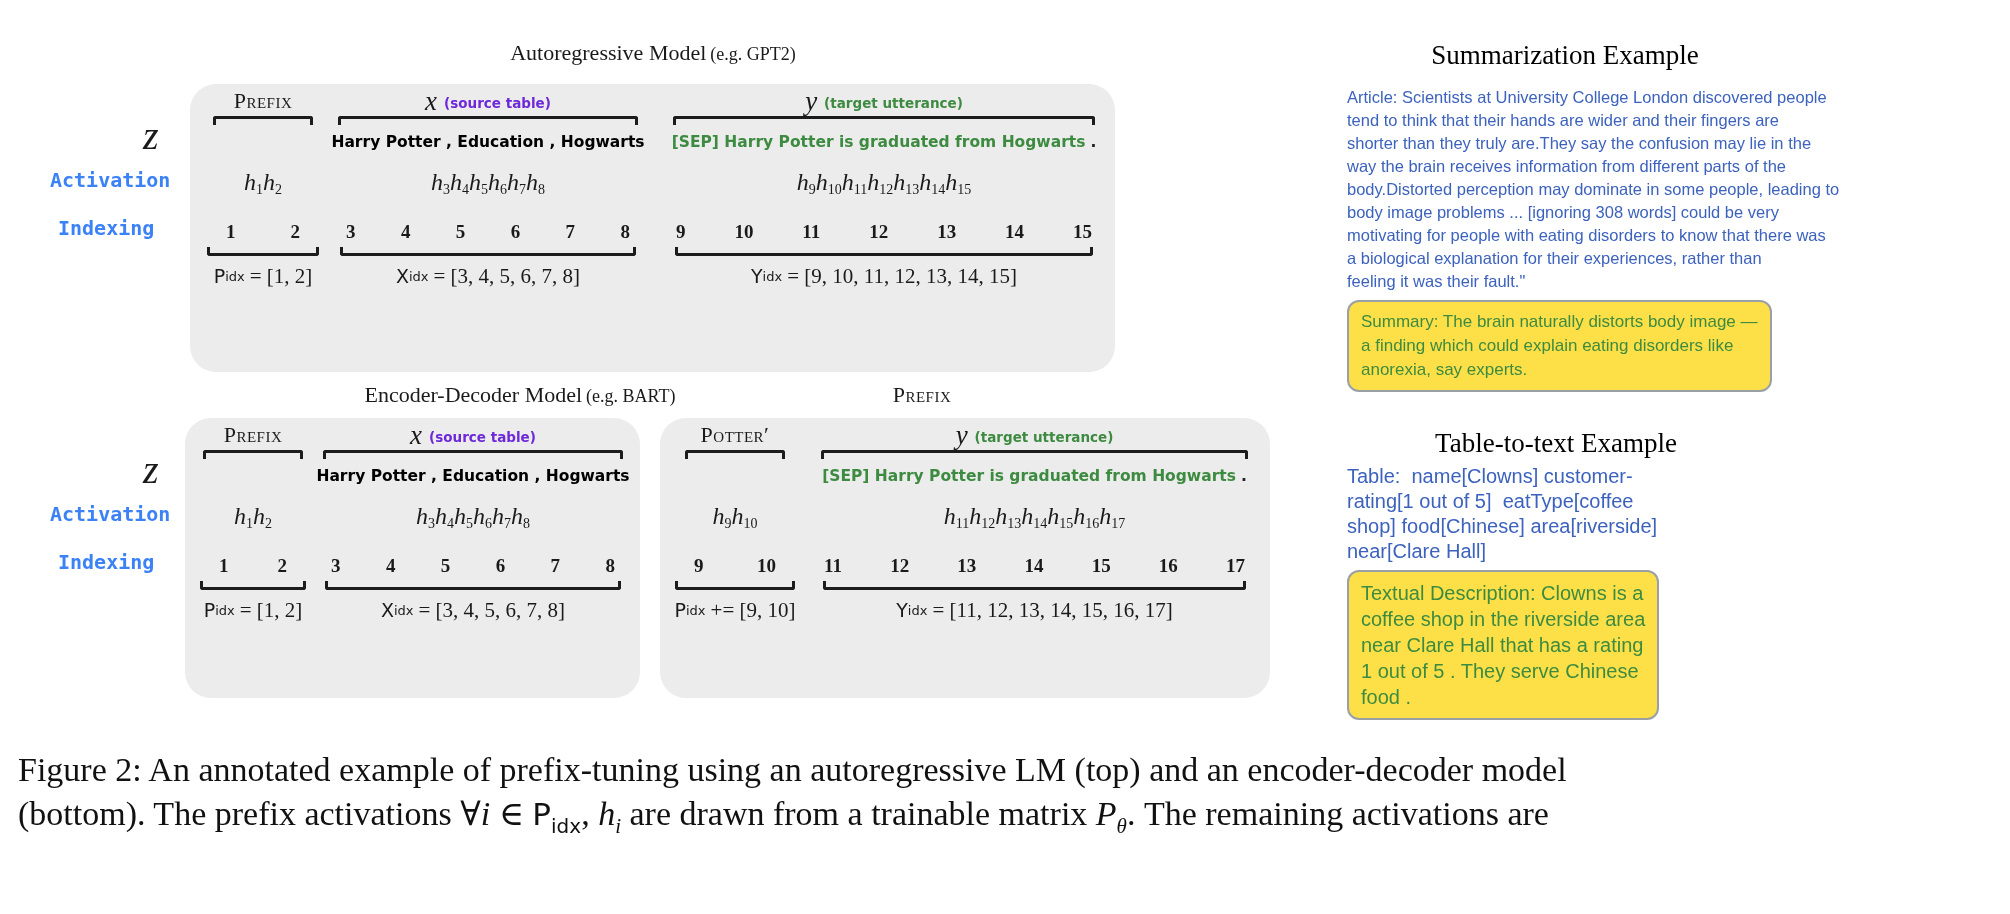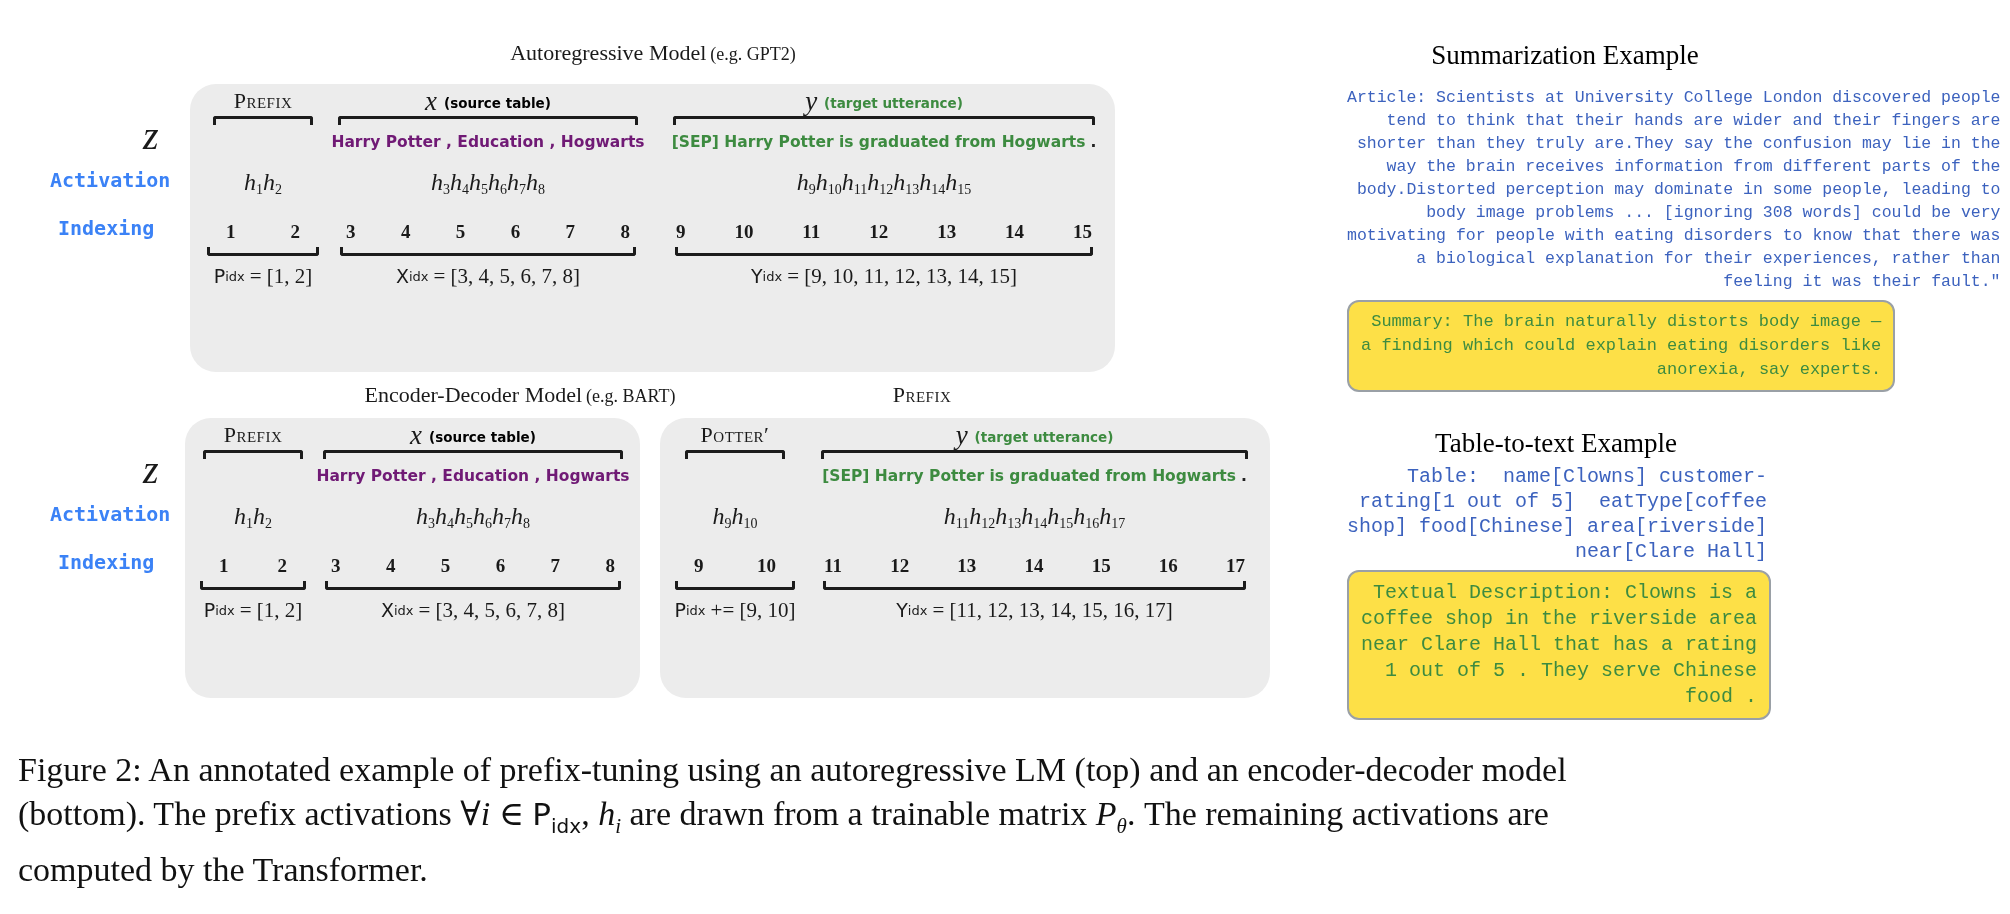--- a/index.html
+++ b/index.html
@@ -19,51 +19,51 @@
 
   
   .zsym { font-style:italic; font-size:40px; }
   .rowtag { font-family:"DejaVu Sans Mono",monospace; font-weight:bold; font-size:20px; color:#3b82f6; }
 
   
   .sec { display:flex; flex-direction:column; }
   .rowlabel { height:28px; display:flex; align-items:flex-end; justify-content:center; gap:7px; padding-bottom:2px; }
   .mv { font-style:italic; font-size:27px; line-height:26px; }
   .note { font-family:"DejaVu Sans","Liberation Sans",sans-serif; font-weight:bold; font-size:13.5px; padding-bottom:3px; }
-  .note-blue { color:#000000; }
+  .note-blue { color:#6d28d9; }
   .note-green { color:#3d8b40; }
 
   .obr { height:9px; border:3px solid #1c1c1c; border-bottom:none; border-radius:3px 3px 0 0; width:96%; margin:0 auto; }
   .obr-p { width:100px; }
   .ubr { height:9px; border:3px solid #1c1c1c; border-top:none; border-radius:0 0 3px 3px; width:95%; margin:0 auto; }
 
   .tokens { height:30px; margin-top:2px; display:flex; align-items:center; justify-content:center; gap:5px;
             font-family:"DejaVu Sans","Liberation Sans",sans-serif; font-weight:bold; font-size:15.5px; white-space:nowrap; }
-  .tok-blue { color:#701a75; }
+  .tok-blue { color:#000000; }
   .tok-green { color:#3d8b40; }
   .tok-dot { color:#222; }
 
   .acts { height:50px; margin-top:2px; display:flex; align-items:center; justify-content:center; }
   .hcell { white-space:nowrap; }
   .hs { font-style:italic; font-size:24px; }
   .hsub { font-size:14px; }
   .idxs { height:30px; margin-top:8px; display:flex; align-items:center; justify-content:space-between;
           font-weight:bold; font-size:19px; }
   .pad-p { padding:0 22px; }
   .pad-x { padding:0 14px; }
   .pad-y { padding:0 12px; }
 
   .eq { height:40px; display:flex; align-items:center; justify-content:center; white-space:nowrap; }
   .eqsym { font-family:"DejaVu Sans","Liberation Sans",sans-serif; font-size:19px; }
   .eqsub { font-family:"DejaVu Sans","Liberation Sans",sans-serif; font-size:13px; }
   .eqrhs { font-size:21px; margin-left:5px; }
 
   
   .ex-title { transform:translateX(-50%); white-space:nowrap; font-size:27px; color:#000; }
-  .mono-block { font-family:Liberation Mono, monospace; white-space:pre;text-align:right; }
+  .mono-block { font-family:Liberation Sans, sans-serif; white-space:pre; }
   .art { font-size:16.5px; line-height:23px; color:#3c62be; }
   .sumtxt { font-size:17px; line-height:24px; color:#3d8b40; }
   .tabletxt { font-size:20px; line-height:25px; color:#3c62be; }
   .desctxt { font-size:20px; line-height:26px; color:#3d8b40; }
   .ex-box { border:2px solid #9aa0a6; border-radius:12px; padding:8px 12px; background:#fde047; }
 
   
   .caption { font-size:34px; line-height:44px; color:#111; }
   .ci { font-style:italic; }
   .csf { font-family:"DejaVu Sans","Liberation Sans",sans-serif; font-size:31px; }
@@ -348,16 +348,15 @@
     <div class="mono-block desctxt">Textual Description: Clowns is a
 coffee shop in the riverside area
 near Clare Hall that has a rating
 1 out of 5 . They serve Chinese
 food .</div>
   </div>
 
   <div class="abs caption" style="left:18px; top:748px; width:1962px;">
     <span>Figure 2:  An annotated example of prefix-tuning using an autoregressive LM (top) and an encoder-decoder model</span><br>
     <span>(bottom). The prefix activations ∀</span><i class="ci">i</i><span> ∈ </span><span class="csf">P</span><sub class="csfsub">idx</sub><span>, </span><i class="ci">h</i><sub class="cisub">i</sub><span> are drawn from a trainable matrix </span><i class="ci">P</i><sub class="cisub">θ</sub><span>. The remaining activations are</span><br>
-    <span>computed by the Transformer.</span>
   </div>
 
 </div>
 
 </body></html>

